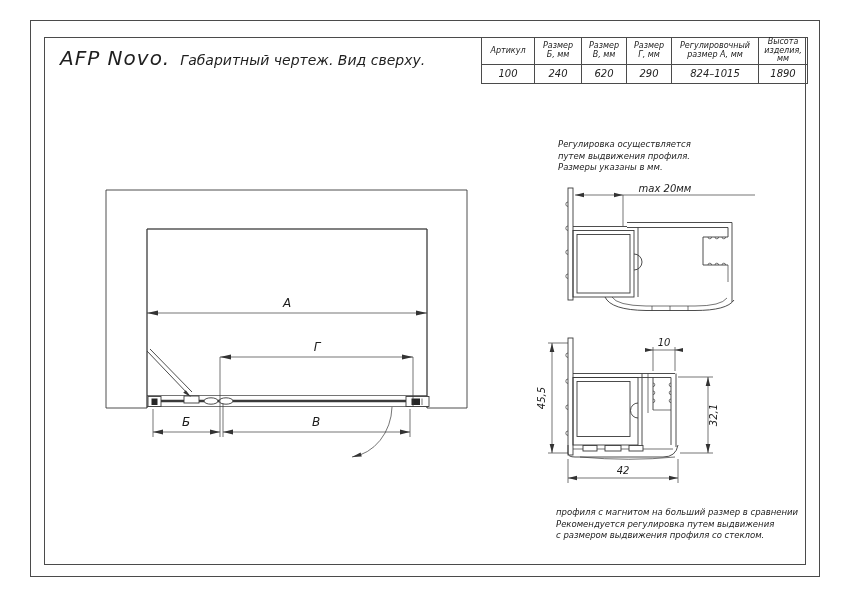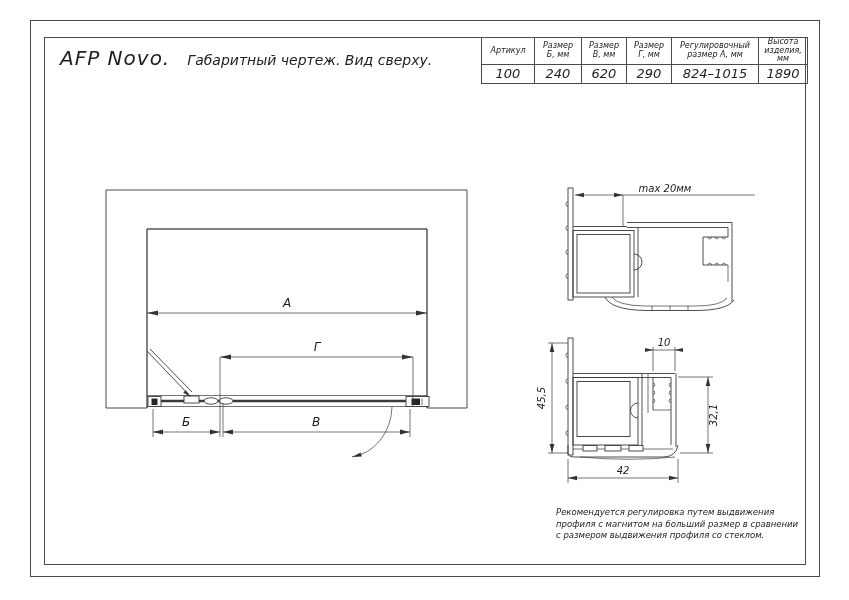--- a/index.html
+++ b/index.html
@@ -11,30 +11,30 @@
   .frame-outer {
     position:absolute; left:30px; top:20px; width:790px; height:557px;
     border:1.3px solid #4b4b4b;
   }
   .frame-inner {
     position:absolute; left:44px; top:37px; width:762px; height:528px;
     border:1px solid #4b4b4b;
   }
   .title { position:absolute; left:60px; top:46px; font-style:italic; white-space:nowrap; }
   .title .main { font-size:20px; letter-spacing:1px; }
-  .title .sub  { font-size:14px; margin-left:12px; }
+  .title .sub  { font-size:14px; margin-left:5px; }
 
   table.spec {
     position:absolute; left:481px; top:37px; width:326px;
     border-collapse:collapse; table-layout:fixed;
     font-style:italic; text-align:center; color:#222;
   }
   table.spec td { border:1px solid #4b4b4b; vertical-align:middle; padding:0 1px; }
   table.spec tr.hdr td { height:26px; font-size:8px; line-height:8.5px; }
-  table.spec tr.row td { height:19px; font-size:13px;margin-top:29px; }
+  table.spec tr.row td { height:19px; font-size:10px;margin-top:29px; }
 
   .note { position:absolute; font-style:italic; font-size:8.5px; line-height:11.5px; color:#222; }
   .note-top { left:558px; top:139px; }
   .note-bottom { left:556px; top:507px; }
 
   svg { position:absolute; overflow:visible; }
   .plan-svg { left:100px; top:185px; }
   .prof-top-svg { left:550px; top:182px; }
   .prof-bot-svg { left:535px; top:333px; }
 
@@ -106,24 +106,29 @@
       <td>100</td>
       <td>240</td>
       <td>620</td>
       <td>290</td>
       <td>824–1015</td>
       <td>1890</td>
     </tr>
   </tbody>
     </table>
 
+  <div class="note note-top">
+    <div>Регулировка осуществляется</div>
+    <div>путем выдвижения профиля.</div>
+    <div>Размеры указаны в мм.</div>
+  </div>
 
   <div class="note note-bottom">
+    <div>профиля с магнитом на больший размер в сравнении</div>
     <div>Рекомендуется регулировка путем выдвижения</div>
-    <div>профиля с магнитом на больший размер в сравнении</div>
     <div>с размером выдвижения профиля со стеклом.</div>
   </div>
 
   <svg class="plan-svg" width="370" height="290" viewBox="0 0 370 290">
     <defs>
       <pattern id="hatch" width="7" height="7" patternUnits="userSpaceOnUse" patternTransform="rotate(45)">
         <line x1="0" y1="0" x2="0" y2="7" stroke="#6b6b6b" stroke-width="0.8"></line>
       </pattern>
     </defs>
 

